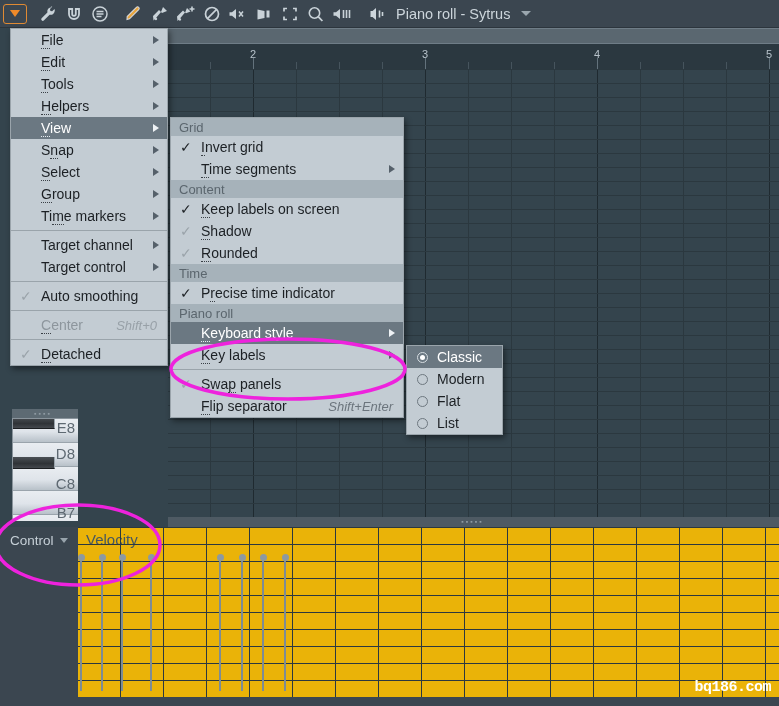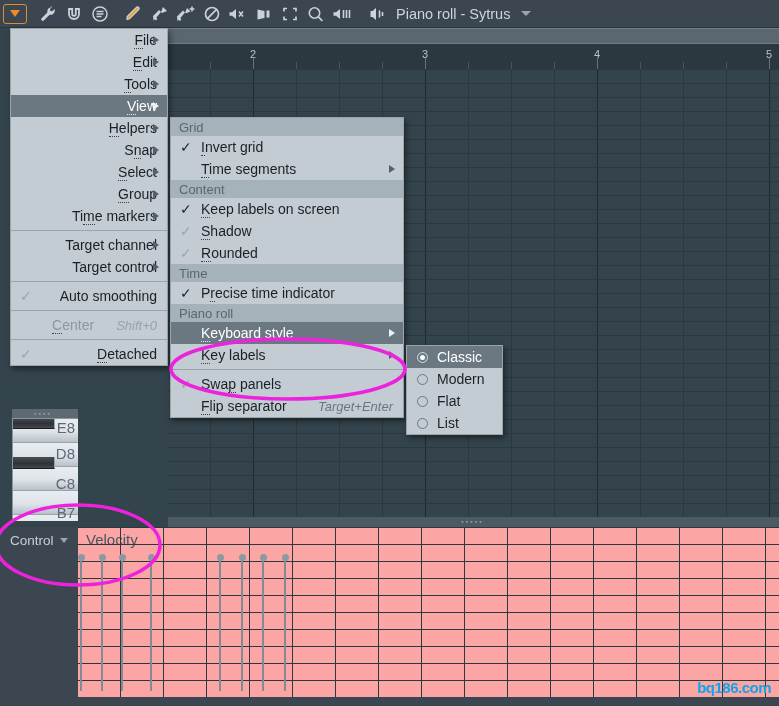--- a/index.html
+++ b/index.html
@@ -137,39 +137,39 @@
     display: flex; align-items: center; gap: 6px;
   }
   .ctrl-label .caret {
     width: 0; height: 0;
     border-left: 4.5px solid transparent;
     border-right: 4.5px solid transparent;
     border-top: 5px solid #98a4ac;
   }
   .vel-area {
     position: absolute; left: 78px; top: 0; width: 701px; height: 170px;
-    background: #fca5a5; overflow: hidden;
+    background: #eab308; overflow: hidden;
   }
   .vel-title {
     position: absolute; left: 8px; top: 4px; font-size: 15px;
     color: #47575f; font-weight: 400;
   }
   .vel-stem { position: absolute; width: 2px; background: #7d8c95; }
   .vel-dot {
     position: absolute; width: 7px; height: 7px; border-radius: 50%;
     background: #8c99a2;
   }
   .vel-bottombar {
     position: absolute; left: 0; top: 170px; width: 779px; height: 9px;
     background: #3b4650;
   }
   .watermark {
     position: absolute; right: 8px; top: 679px;
-    font-size: 15px; font-weight: bold; color: #0ea5e9;
-    font-family: Liberation Sans, sans-serif;
+    font-size: 15px; font-weight: bold; color: #ffffff;
+    font-family: Liberation Mono, monospace;
     letter-spacing: -0.5px;
   }
 
   
   .menu {
     position: absolute;
     background: #c3ccd3;
     border: 1px solid #9aa4ab;
     box-shadow: 2px 3px 6px rgba(0,0,0,0.45);
     font-size: 14px; color: #1c2024;
@@ -209,21 +209,21 @@
   .radio {
     position: absolute; left: 10px; width: 11px; height: 11px;
     border-radius: 50%; border: 1px solid #6e7880; background: #c3ccd3;
   }
   .mi.sel .radio { border-color: #d6dde2; background: #6b7882; }
   .radio .dot {
     position: absolute; left: 2px; top: 2px; width: 5px; height: 5px;
     border-radius: 50%; background: #fff;
   }
 
-  #menu-main { left: 10px; top: 28px; width: 158px; text-align: right; }
+  #menu-main { left: 10px; top: 28px; width: 158px; }
   #menu-view { left: 170px; top: 117px; width: 234px; }
   #menu-kbstyle { left: 406px; top: 345px; width: 97px; }
 
   
   .ann { position: absolute; z-index: 90; pointer-events: none; }
 </style>
 </head>
 <body>
 
 <div id="app">
@@ -473,26 +473,26 @@
         <span class="arrow"></span>
       </div>
       <div class="mi">
         <span class="lbl"><span><u>E</u>dit</span></span>
         <span class="arrow"></span>
       </div>
       <div class="mi">
         <span class="lbl"><span><u>T</u>ools</span></span>
         <span class="arrow"></span>
       </div>
+      <div class="mi">
+        <span class="lbl"><span><u>H</u>elpers</span></span>
+        <span class="arrow"></span>
+      </div>
       <div class="mi sel">
         <span class="lbl"><span><u>V</u>iew</span></span>
-        <span class="arrow"></span>
-      </div>
-      <div class="mi">
-        <span class="lbl"><span><u>H</u>elpers</span></span>
         <span class="arrow"></span>
       </div>
       <div class="mi">
         <span class="lbl"><span>S<u>n</u>ap</span></span>
         <span class="arrow"></span>
       </div>
       <div class="mi">
         <span class="lbl"><span><u>S</u>elect</span></span>
         <span class="arrow"></span>
       </div>
@@ -567,21 +567,21 @@
         <span class="lbl"><span><u>K</u>ey labels</span></span>
         <span class="arrow"></span>
       </div>
       <div class="sep"></div>
       <div class="mi">
         <span class="chk faint">✓</span>
         <span class="lbl"><span>Swa<u>p</u> panels</span></span>
       </div>
       <div class="mi">
         <span class="lbl"><span><u>F</u>lip separator</span></span>
-        <span class="sc">Target+Enter</span>
+        <span class="sc">Shift+Enter</span>
       </div>
     </div>
 
   <div class="menu" id="menu-kbstyle">
       <div class="mi sel">
         <span class="radio">
           <span class="dot"></span>
         </span>
         <span class="lbl">Classic</span>
       </div>

